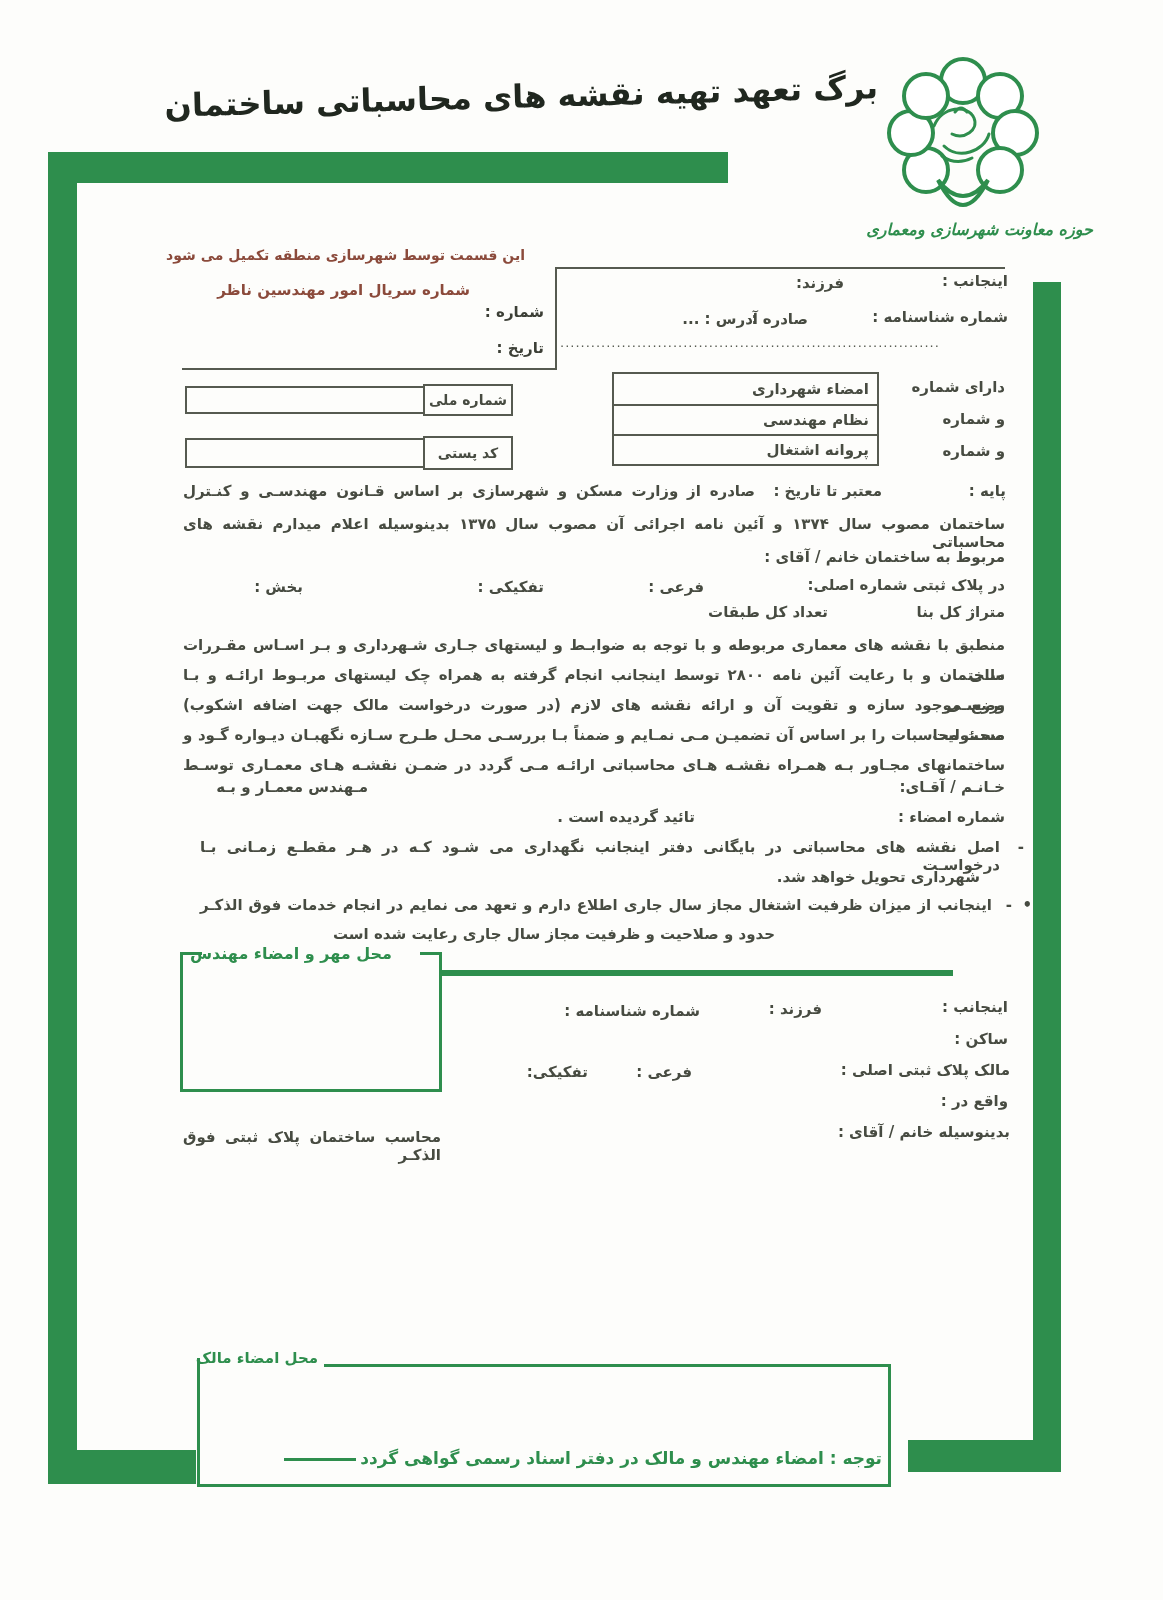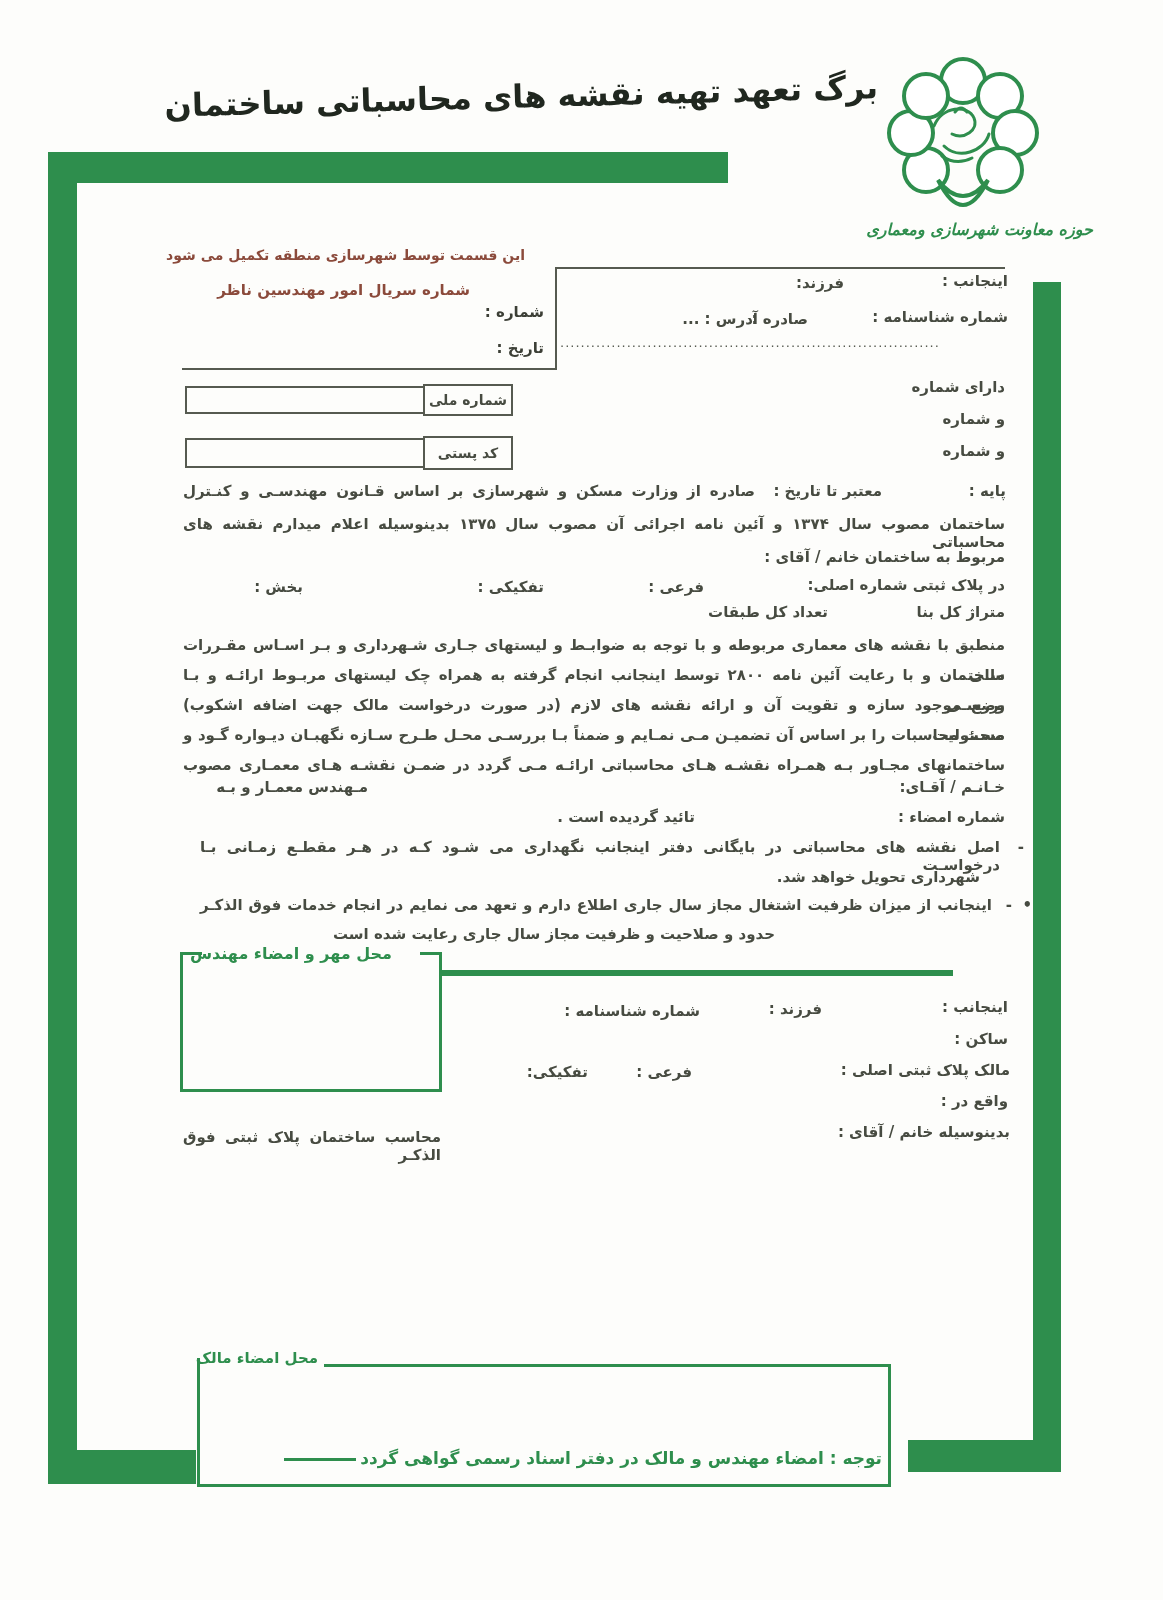--- a/index.html
+++ b/index.html
@@ -76,20 +76,31 @@
   <div class="abs t tr" style="left:650px;top:310px;width:108px;">آدرس : ...</div>
   <div class="abs" style="left:560px;top:335px;width:400px;font-size:13px;color:#565a50;letter-spacing:1px;overflow:hidden;">..........................................................................</div>
 
   <div class="abs t tr" style="left:466px;top:303px;width:78px;color:#3c3f36;">شماره :</div>
   <div class="abs t tr" style="left:468px;top:339px;width:76px;color:#3c3f36;">تاریخ :</div>
 
   <div class="abs t tr" style="left:875px;top:378px;width:130px;">دارای شماره</div>
   <div class="abs t tr" style="left:885px;top:410px;width:120px;">و شماره</div>
   <div class="abs t tr" style="left:885px;top:442px;width:120px;">و شماره</div>
 
+  <div class="abs numtable" style="left:612px;top:372px;width:263px;">
+    <div class="numrow">
+        <span class="t">امضاء شهرداری</span>
+      </div>
+    <div class="numrow">
+        <span class="t">نظام مهندسی</span>
+      </div>
+    <div class="numrow">
+        <span class="t">پروانه اشتغال</span>
+      </div>
+  </div>
 
   <div class="abs blankbox" style="left:185px;top:386px;width:328px;height:28px;padding-left:44px;">
     <div class="boxlabel">
       <span class="t" style="font-size:14px;">شماره ملی</span>
     </div>
   </div>
   <div class="abs blankbox" style="left:185px;top:438px;width:328px;height:30px;">
     <div class="boxlabel">
       <span class="t" style="font-size:14px;">کد پستی</span>
     </div>
@@ -107,21 +118,21 @@
   <div class="abs t tr" style="left:235px;top:578px;width:68px;">بخش :</div>
 
   <div class="abs t tr" style="left:903px;top:603px;width:102px;">متراژ کل بنا</div>
   <div class="abs t tr" style="left:700px;top:603px;width:128px;">تعداد کل طبقات</div>
 
   <div class="abs para" style="left:183px;top:630px;width:822px;">
     <div class="t just" style="width:822px;">منطبق با نقشه های معماری مربوطه و با توجه به ضوابـط و لیستهای جـاری شـهرداری و بـر اسـاس مقـررات ملـی</div>
     <div class="t just" style="width:822px;">ساختمان و با رعایت آئین نامه ۲۸۰۰ توسط اینجانب انجام گرفته به همراه چک لیستهای مربـوط ارائـه و بـا بررسـی</div>
     <div class="t just" style="width:822px;">وضع موجود سازه و تقویت آن و ارائه نقشه های لازم (در صورت درخواست مالک جهت اضافه اشکوب) مسـئولیت</div>
     <div class="t just" style="width:822px;">صحت محاسبات را بر اساس آن تضمیـن مـی نمـایم و ضمناً بـا بررسـی محـل طـرح سـازه نگهبـان دیـواره گـود و</div>
-    <div class="t just" style="width:822px;">ساختمانهای مجـاور بـه همـراه نقشـه هـای محاسباتی ارائـه مـی گردد در ضمـن نقشـه هـای معمـاری مصوب</div>
+    <div class="t just" style="width:822px;">ساختمانهای مجـاور بـه همـراه نقشـه هـای محاسباتی ارائـه مـی گردد در ضمـن نقشـه هـای معمـاری توسـط</div>
   </div>
 
   <div class="abs t tr" style="left:862px;top:778px;width:143px;">خـانـم / آقـای:</div>
   <div class="abs t tr" style="left:183px;top:778px;width:185px;">مـهندس معمـار و بـه</div>
   <div class="abs t tr" style="left:878px;top:808px;width:127px;">شماره امضاء :</div>
   <div class="abs t tr" style="left:520px;top:808px;width:175px;">تائید گردیده است .</div>
 
   <div class="abs t" style="left:1012px;top:838px;width:12px;">-</div>
   <div class="abs t just" style="left:200px;top:838px;width:800px;">اصل نقشه های محاسباتی در بایگانی دفتر اینجانب نگهداری می شـود کـه در هـر مقطـع زمـانی بـا درخواسـت</div>
   <div class="abs t tr" style="left:700px;top:868px;width:280px;">شهرداری تحویل خواهد شد.</div>

